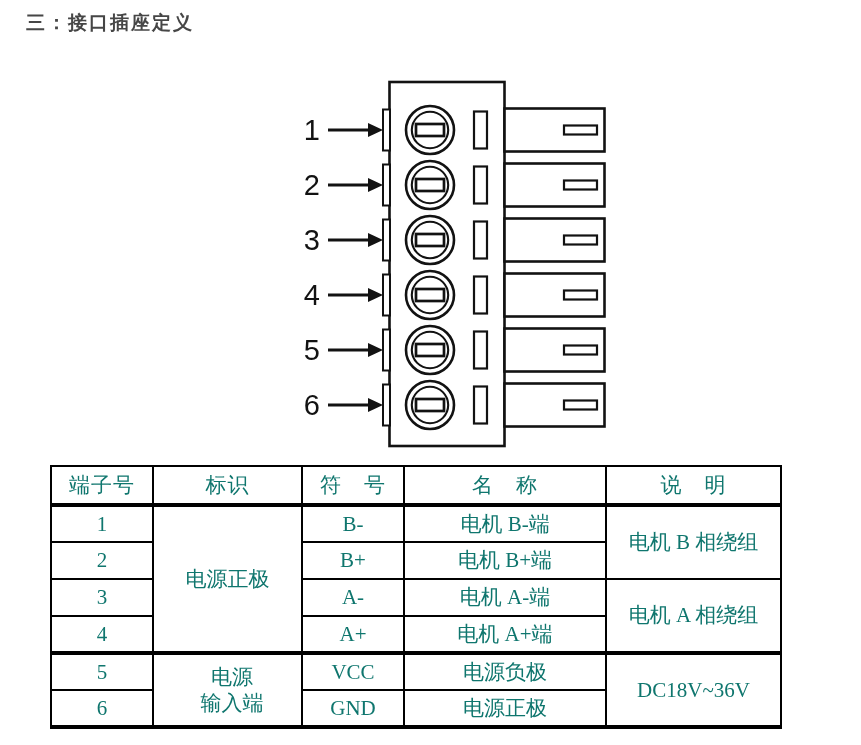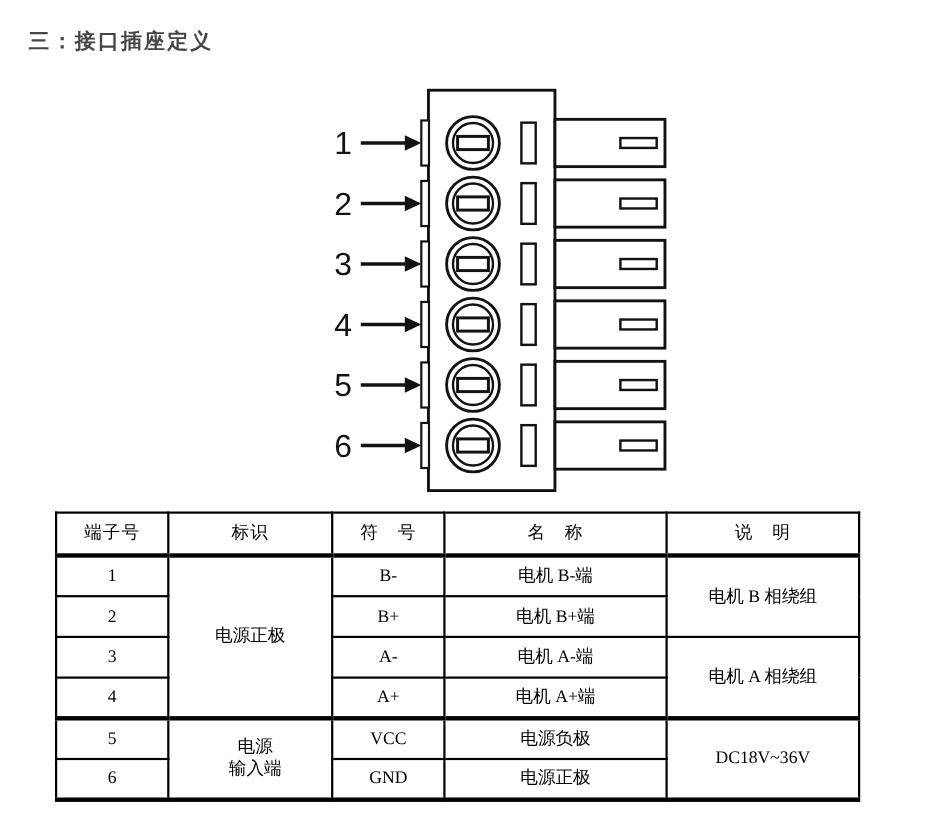--- a/index.html
+++ b/index.html
@@ -9,21 +9,21 @@
     height: 745px;
     background: #ffffff;
     overflow: hidden;
     font-family: "Liberation Serif", "DejaVu Serif", serif;
     color: #000;
   }
   
   .doc-title {
     position: absolute;
     left: 26px;
-    top: 25px;
+    top: 10px;
     font-family: "Liberation Sans", "DejaVu Sans", sans-serif;
     font-weight: bold;
     font-size: 19px;
     letter-spacing: 2px;
     color: #464646;
     white-space: nowrap;
   }
   
   .diagram-wrap {
     position: absolute;
@@ -50,22 +50,22 @@
   }
   
   .pin-table {
     position: absolute;
     left: 50px;
     top: 465px;
     width: 730px;
     border-collapse: collapse;
     table-layout: fixed;
     font-family: "Liberation Serif", "DejaVu Serif", serif;
-    font-size: 16px;
-    color: #000000;
+    font-size: 21px;
+    color: #0f766e;
     border: 2px solid #000;
     border-bottom: 4px solid #000;
   }
   .pin-table th, .pin-table td {
     border: 2px solid #000;
     text-align: center;
     vertical-align: middle;
     padding: 0 4px;
     font-weight: normal;
     line-height: 1.25;

